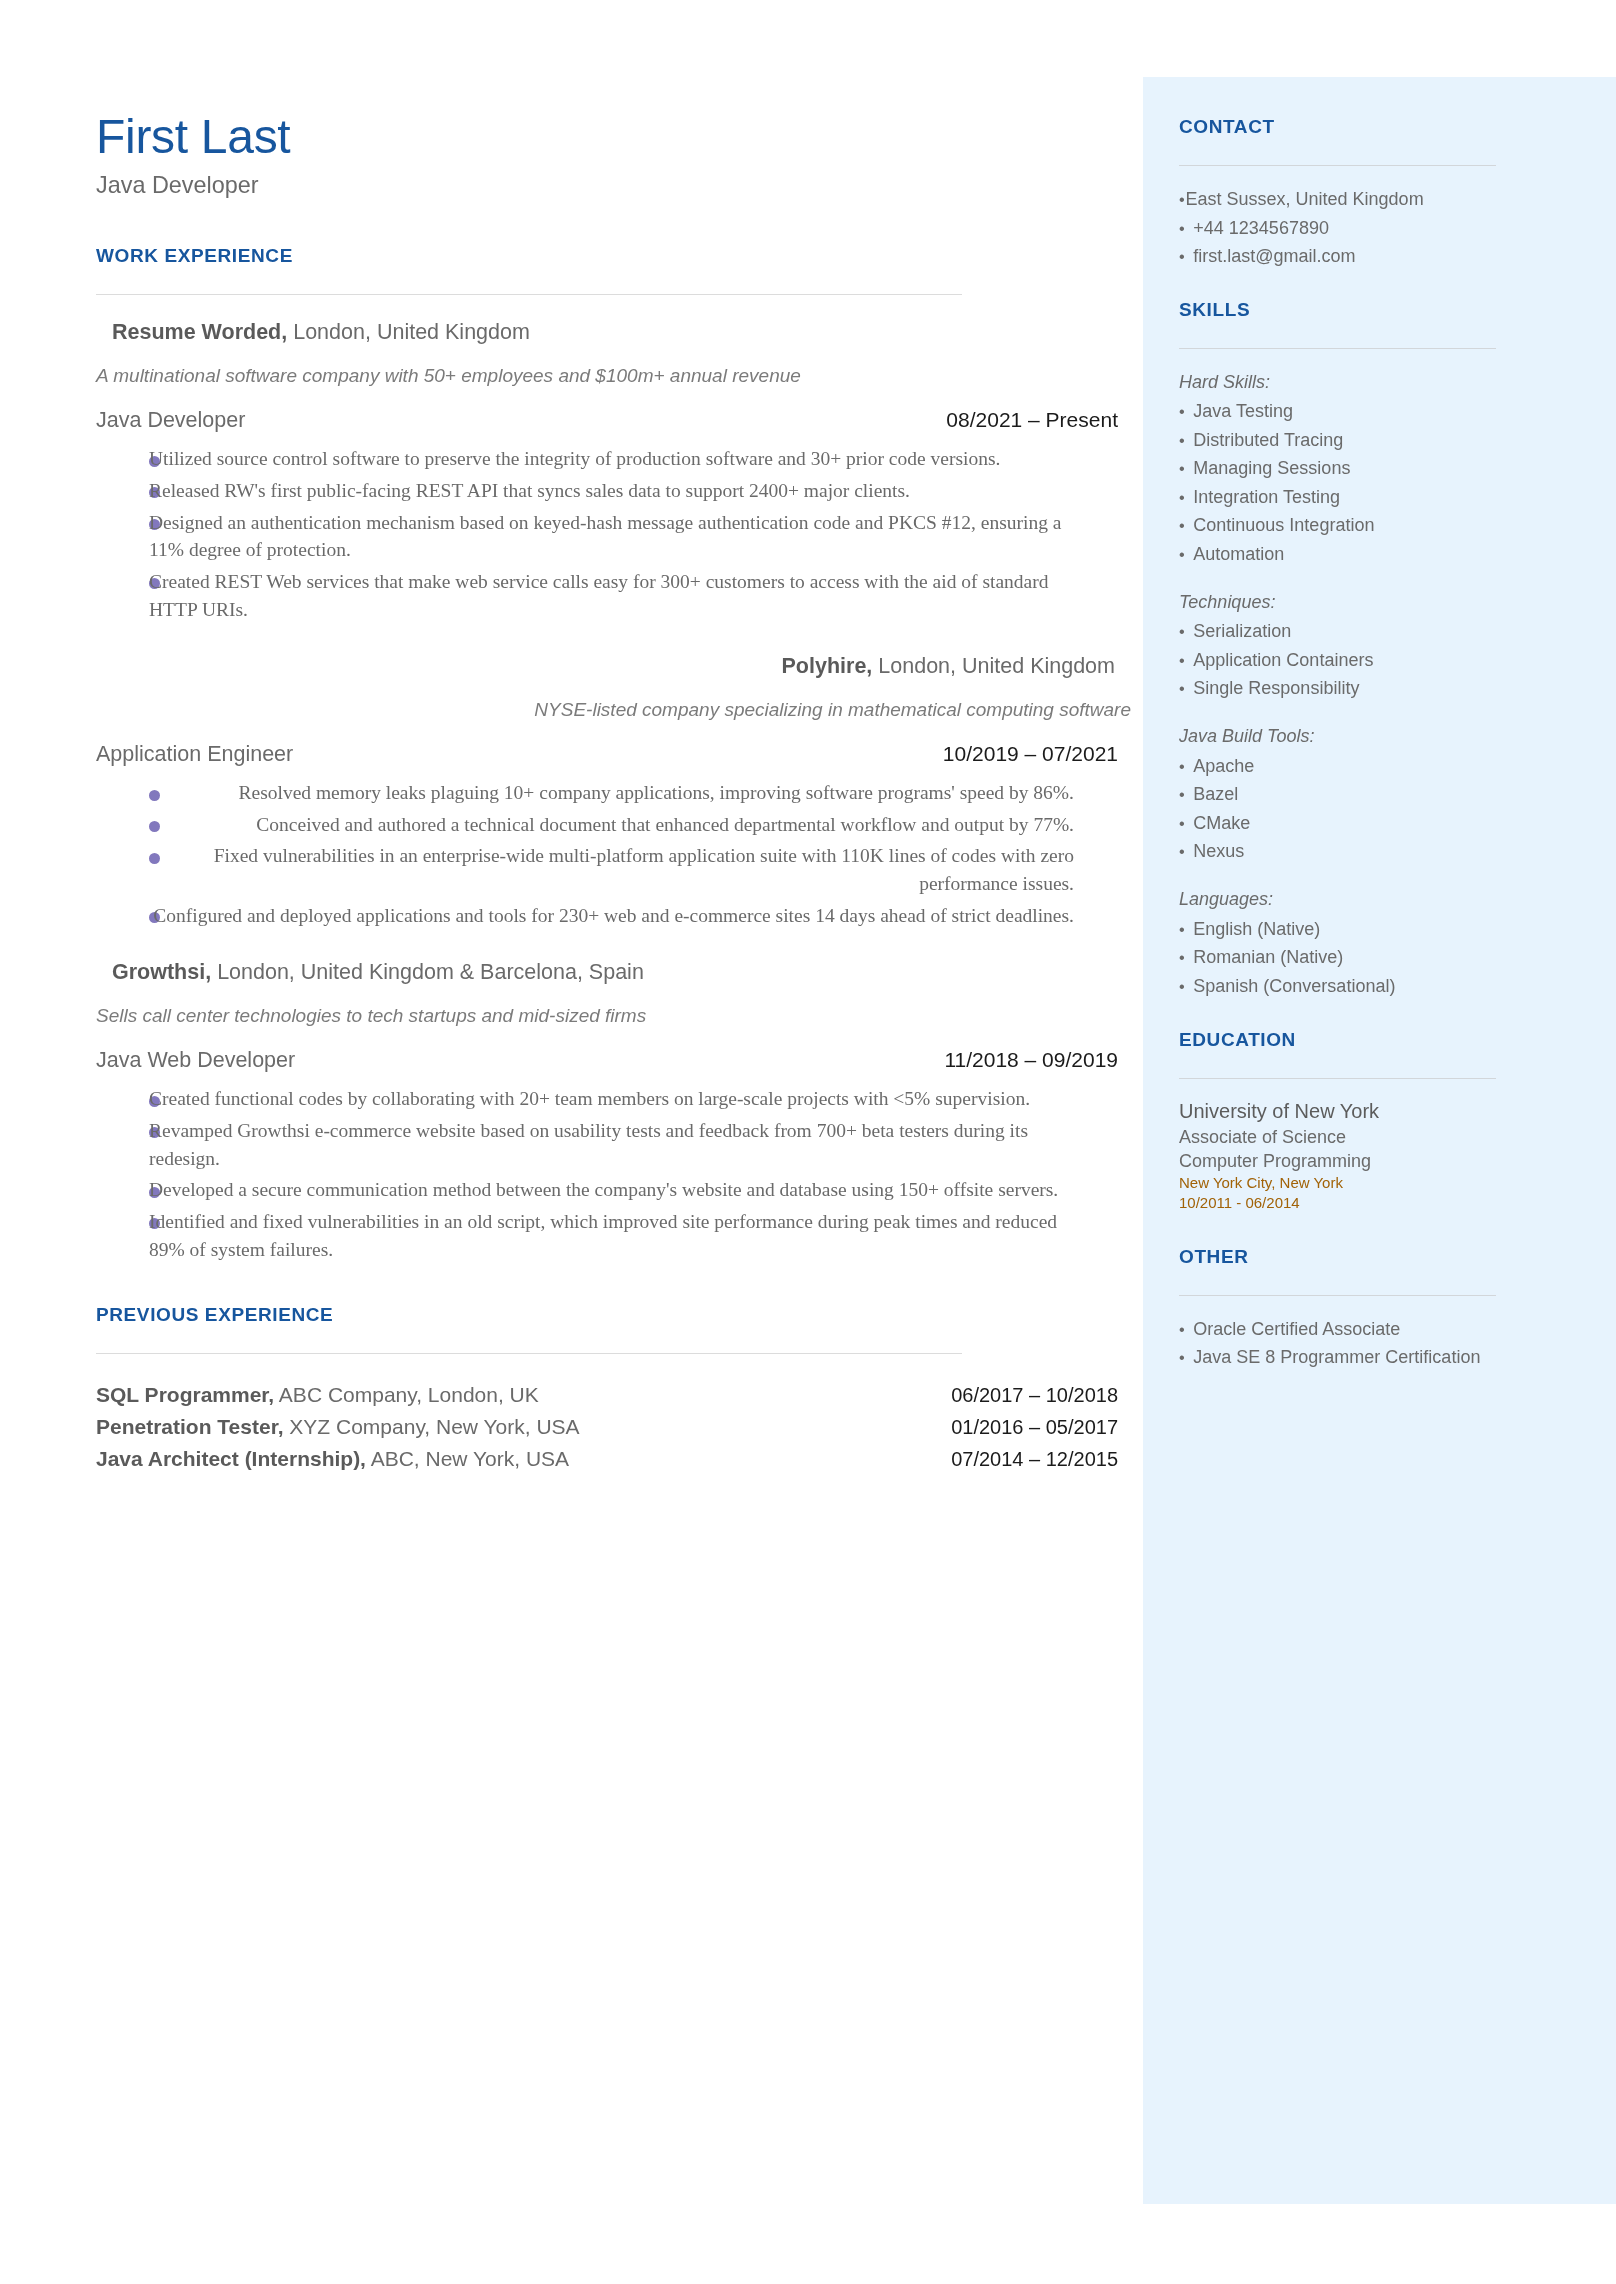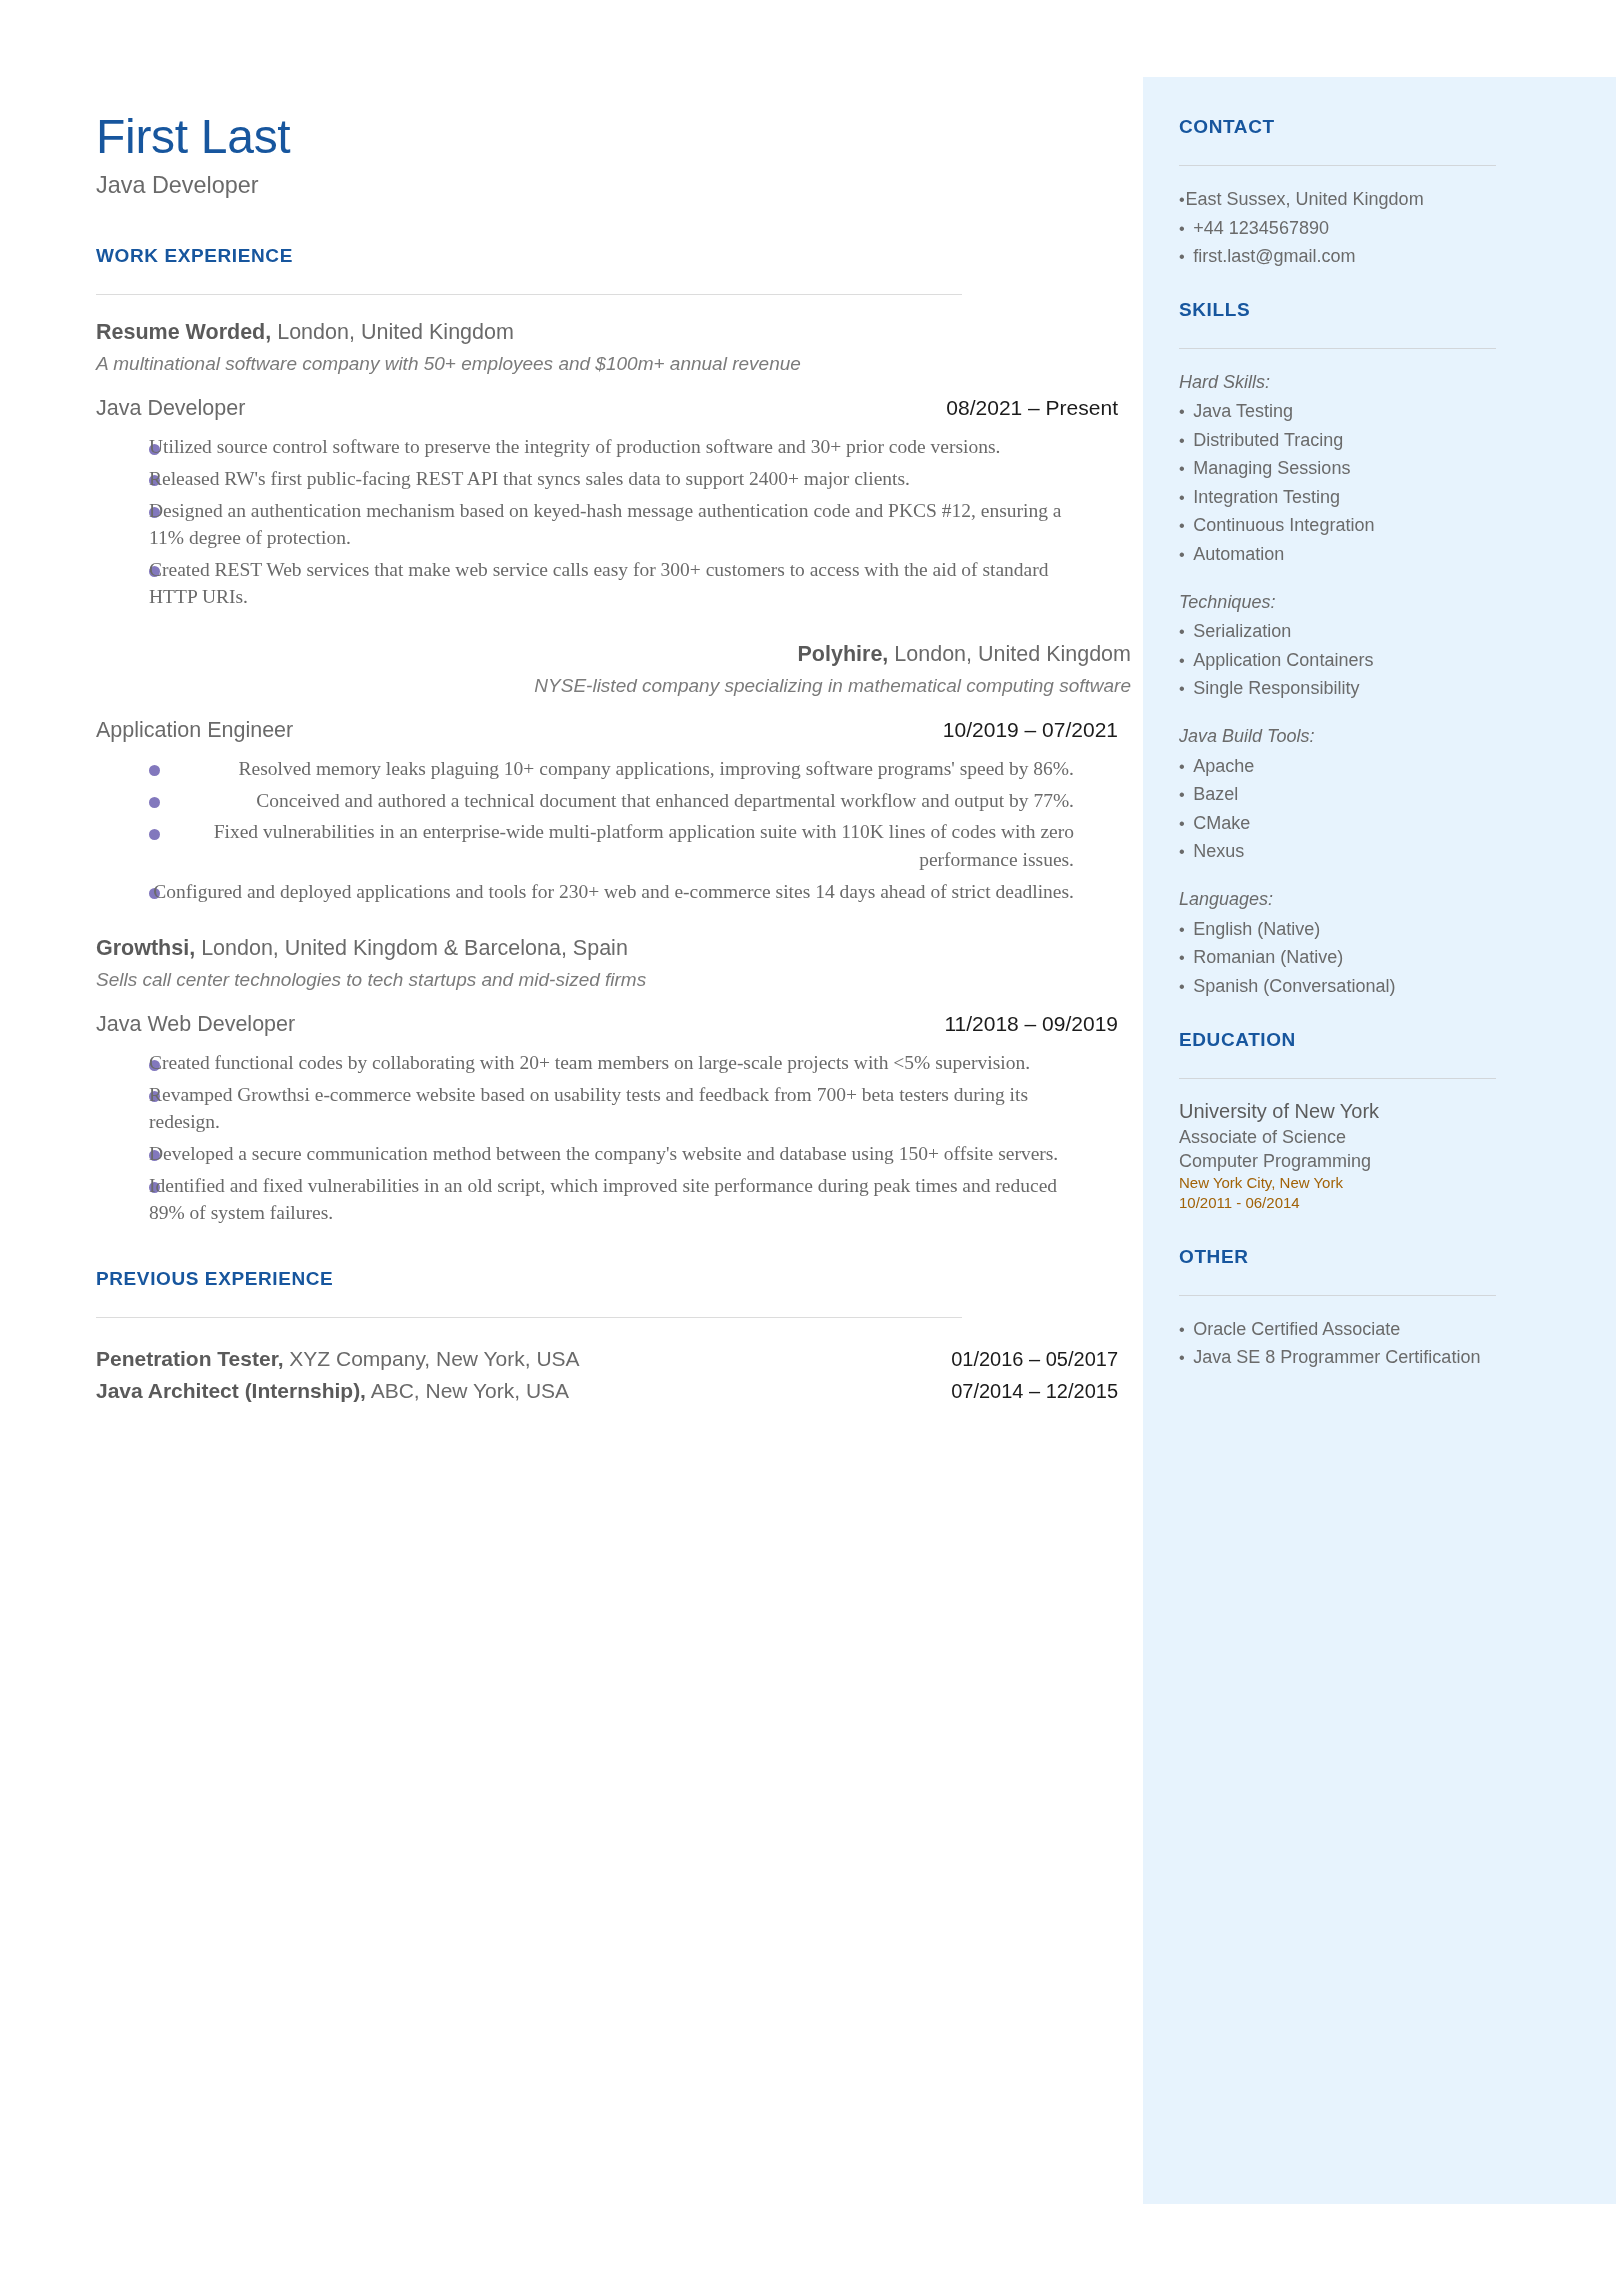--- a/index.html
+++ b/index.html
@@ -137,21 +137,21 @@
     width: 866px;
     margin: 29px 0 0 0;
   }
 
   .job { margin-top: 25px; }
 
   .company {
     font-size: 21.5px;
     color: #6a6a6a;
     line-height: 1.3;
-    margin: 0;
+    margin: 16px;
   }
   .company b { color: #5a5a5a; font-weight: bold; }
 
   .company-desc {
     font-size: 19px;
     color: #7b7b7b;
     font-style: italic;
     line-height: 1.35;
     margin: 3.9px 0 0 0;
   }
@@ -492,20 +492,24 @@
             <span class="btxt">Identified and fixed vulnerabilities in an old script, which improved site performance during peak times and reduced 89% of system failures.</span>
           </li>
       </ul>
     </section>
 
     <h2 class="main-heading" style="margin-top:42px;">PREVIOUS EXPERIENCE</h2>
     <div class="main-rule"></div>
 
     <div class="prev-table">
       <div class="prev-row">
+        <span class="prev-left"><b>SQL Programmer,</b><span> ABC Company, London, UK</span></span>
+        <span class="prev-right">06/2017 – 10/2018</span>
+      </div>
+      <div class="prev-row">
         <span class="prev-left"><b>Penetration Tester,</b><span> XYZ Company, New York, USA</span></span>
         <span class="prev-right">01/2016 – 05/2017</span>
       </div>
       <div class="prev-row">
         <span class="prev-left"><b>Java Architect (Internship),</b><span> ABC, New York, USA</span></span>
         <span class="prev-right">07/2014 – 12/2015</span>
       </div>
     </div>
 
   </main>

